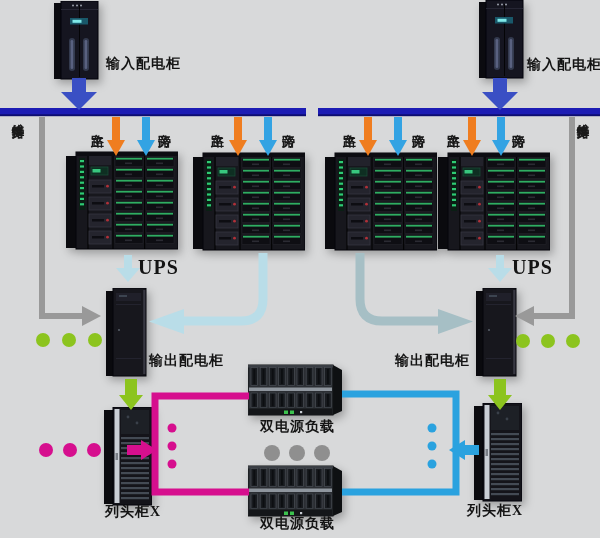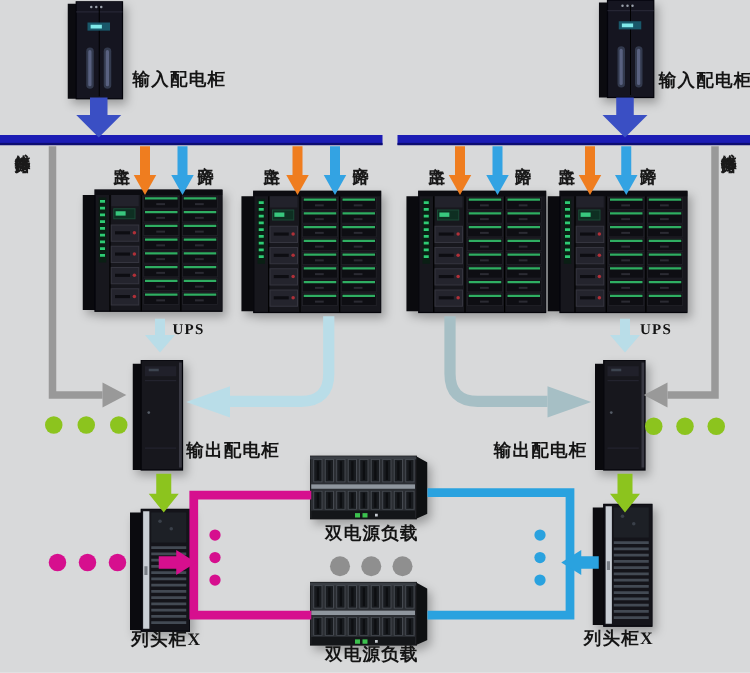--- a/index.html
+++ b/index.html
@@ -10,21 +10,21 @@
     font-family:"Liberation Serif","DejaVu Serif",serif;
   }
   .layer{position:absolute;left:0;top:0;width:600px;height:538px;}
   .connectors{z-index:3;pointer-events:none;}
   .device{position:absolute;z-index:2;filter:drop-shadow(3px 4px 4px rgba(0,0,0,0.28));}
   .lbl{position:absolute;z-index:4;font-weight:bold;color:#141414;font-size:14px;letter-spacing:1px;white-space:nowrap;}
   .vlabel{position:absolute;z-index:4;font-weight:bold;color:#1a1a1a;
     writing-mode:vertical-rl;text-orientation:upright;white-space:nowrap;}
   .v13{font-size:13px;letter-spacing:2px;}
   .v12{font-size:12.5px;letter-spacing:1px;}
-  .ups-lbl{font-size:12px;letter-spacing:1px;text-align:center;}
+  .ups-lbl{font-size:20px;letter-spacing:1px;text-align:center;}
   .hidden-defs{position:absolute;width:0;height:0;overflow:hidden;}
 </style>
 </head>
 <body>
 
 <svg class="hidden-defs" aria-hidden="true">
   <defs>
 
     <g id="bmod">
       <rect width="28" height="9.5" fill="#0e0e13" stroke="#23232a" stroke-width="0.6"></rect>

